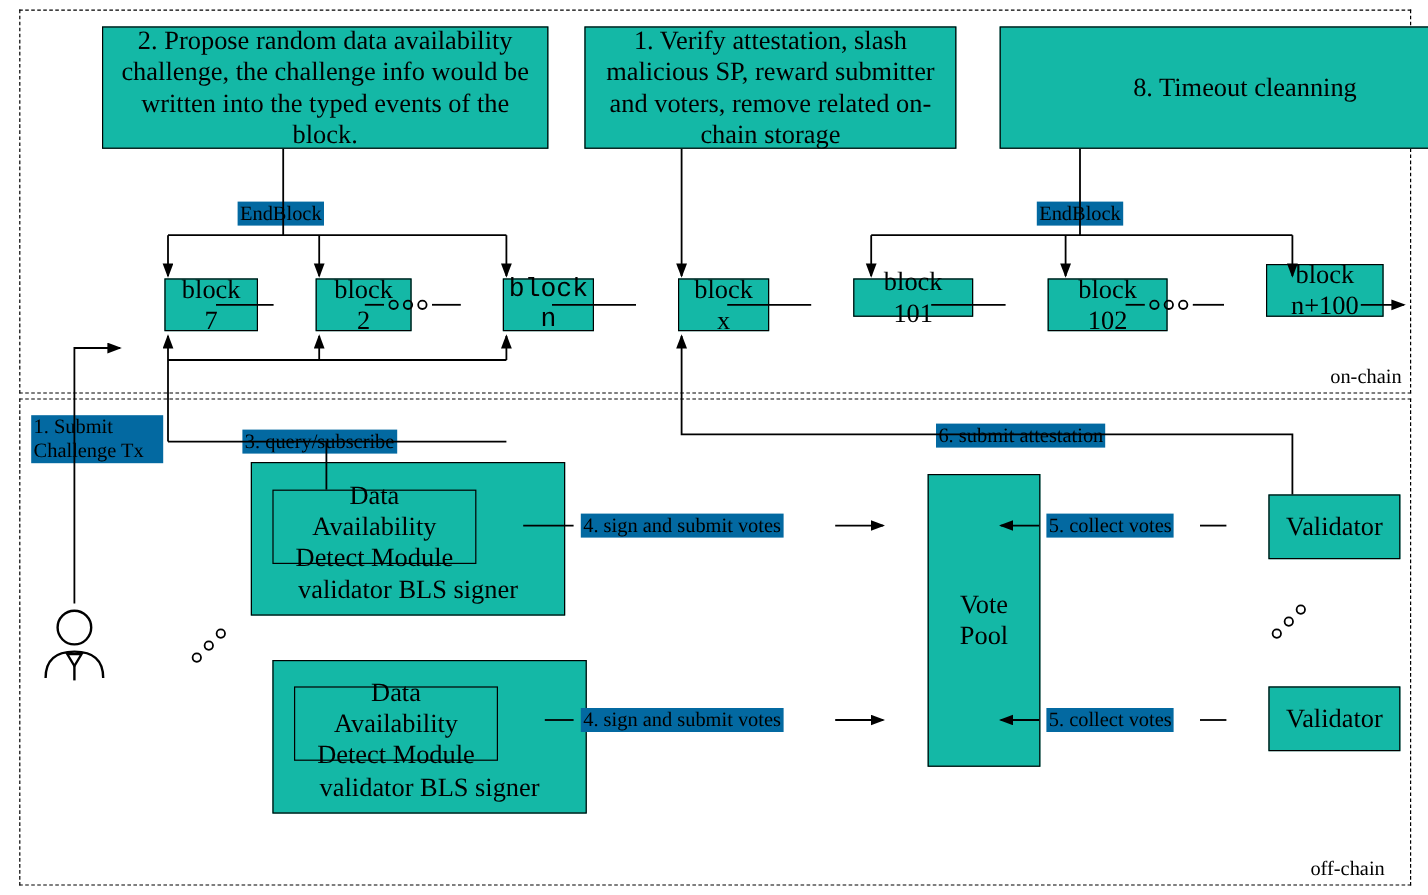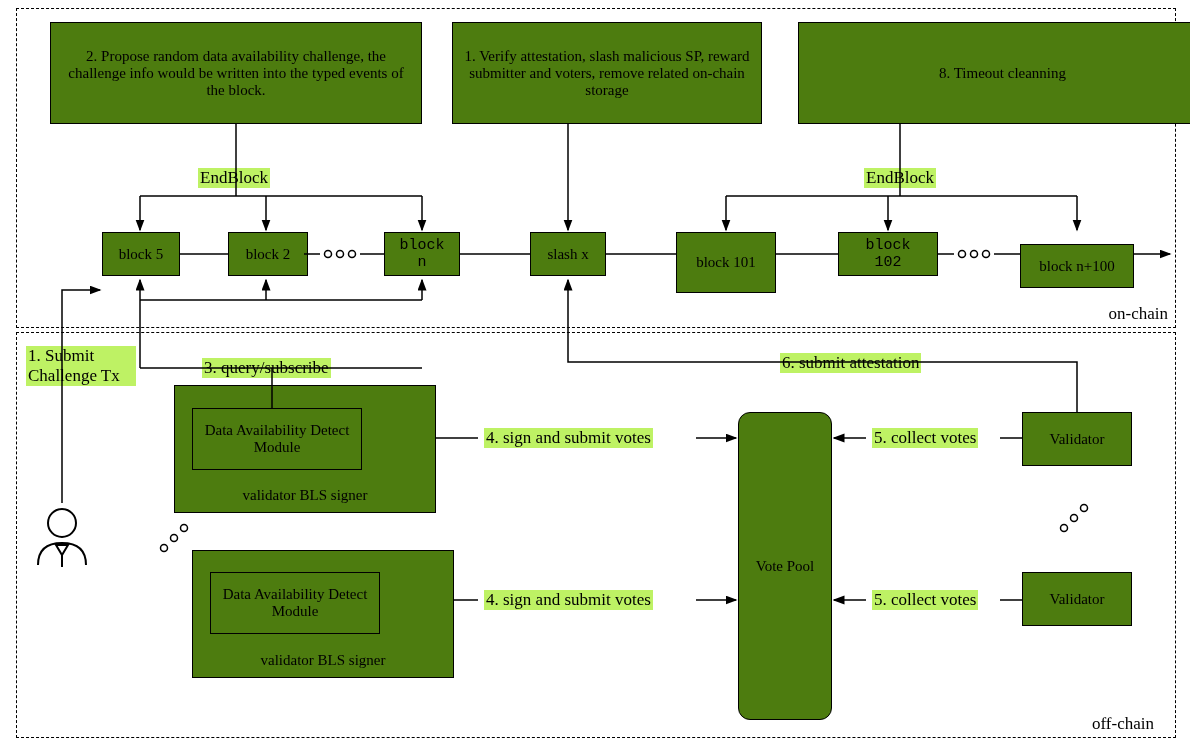--- a/index.html
+++ b/index.html
@@ -8,37 +8,38 @@
     padding: 0;
     font-family: Georgia, "Times New Roman", serif;
     background: #fff;
     width: 1190px;
     height: 746px;
     position: relative;
   }
   .box {
     position: absolute;
     border: 1.5px solid #000;
-    background: #4d7c0f;
+    background: #14b8a6;
     display: flex;
     align-items: center;
     justify-content: center;
     text-align: center;
     padding: 6px 10px;
-    font-size: 15px;
+    font-size: 22px;
+    margin-left: 35px;
   }
   .dashed-region {
     position: absolute;
     border: 1.5px dashed #000;
   }
   .label {
     position: absolute;
     font-size: 17px;
     text-align: center;
-    background: #bef264;
+    background: #0369a1;
     padding: 0 2px;
   }
   .region-label {
     position: absolute;
     font-size: 17px;
   }
   svg.connector {
     position: absolute;
     overflow: visible;
     pointer-events: none;
@@ -60,38 +61,38 @@
   <span>1. Verify attestation, slash malicious SP, reward submitter and voters, remove related on-chain storage</span>
 </div>
 <div class="box" style="left:798px; top:22px; width:409px; height:102px;font-family:Liberation Serif, serif;">
   <span>8. Timeout cleanning</span>
 </div>
 
 <div class="label" style="left:198px; top:168px;">EndBlock</div>
 <div class="label" style="left:864px; top:168px;">EndBlock</div>
 
 <div class="box" style="left:102px; top:232px; width:78px; height:44px;">
-    <span>block 5</span>
+    <span>block 7</span>
   </div>
 <div class="box" style="left:228px; top:232px; width:80px; height:44px;">
     <span>block 2</span>
   </div>
 <div class="box" style="left:384px; top:232px; width:76px; height:44px;font-family:Liberation Mono, monospace;">
     <span>block n</span>
   </div>
 <div class="box" style="left:530px; top:232px; width:76px; height:44px;">
-    <span>slash x</span>
-  </div>
-<div class="box" style="left:676px; top:232px; width:100px; height:61px;">
+    <span>block x</span>
+  </div>
+<div class="box" style="left:676px; top:232px; width:100px; height:32px;">
     <span>block 101</span>
   </div>
-<div class="box" style="left:838px; top:232px; width:100px; height:44px;font-family:Liberation Mono, monospace;">
+<div class="box" style="left:838px; top:232px; width:100px; height:44px;">
     <span>block 102</span>
   </div>
-<div class="box" style="left:1020px; top:244px; width:114px; height:44px;">
+<div class="box" style="left:1020px; top:220px; width:98px; height:44px;">
     <span>block n+100</span>
   </div>
 
 <div class="box" style="left:174px; top:385px; width:262px; height:128px; align-items:flex-end; justify-content:center; padding-bottom:8px;">
   <span>validator BLS signer</span>
 </div>
 
 <div class="box" style="left:192px; top:408px; width:170px; height:62px;">
   <span>Data Availability Detect Module</span>
 </div>
@@ -103,21 +104,21 @@
 <div class="box" style="left:210px; top:572px; width:170px; height:62px;">
   <span>Data Availability Detect Module</span>
 </div>
 
 <svg class="connector" style="left:158px; top:518px;" width="40" height="40">
   <circle cx="6" cy="30" r="3.5" fill="none" stroke="#000" stroke-width="1.5"></circle>
   <circle cx="16" cy="20" r="3.5" fill="none" stroke="#000" stroke-width="1.5"></circle>
   <circle cx="26" cy="10" r="3.5" fill="none" stroke="#000" stroke-width="1.5"></circle>
 </svg>
 
-<div class="box" style="left:738px; top:412px; width:94px; height:308px;border-radius:12px;">
+<div class="box" style="left:738px; top:395px; width:94px; height:244px;">
   <span>Vote Pool</span>
 </div>
 
 <div class="box" style="left:1022px; top:412px; width:110px; height:54px;">
   <span>Validator</span>
 </div>
 <div class="box" style="left:1022px; top:572px; width:110px; height:54px;">
   <span>Validator</span>
 </div>
 

